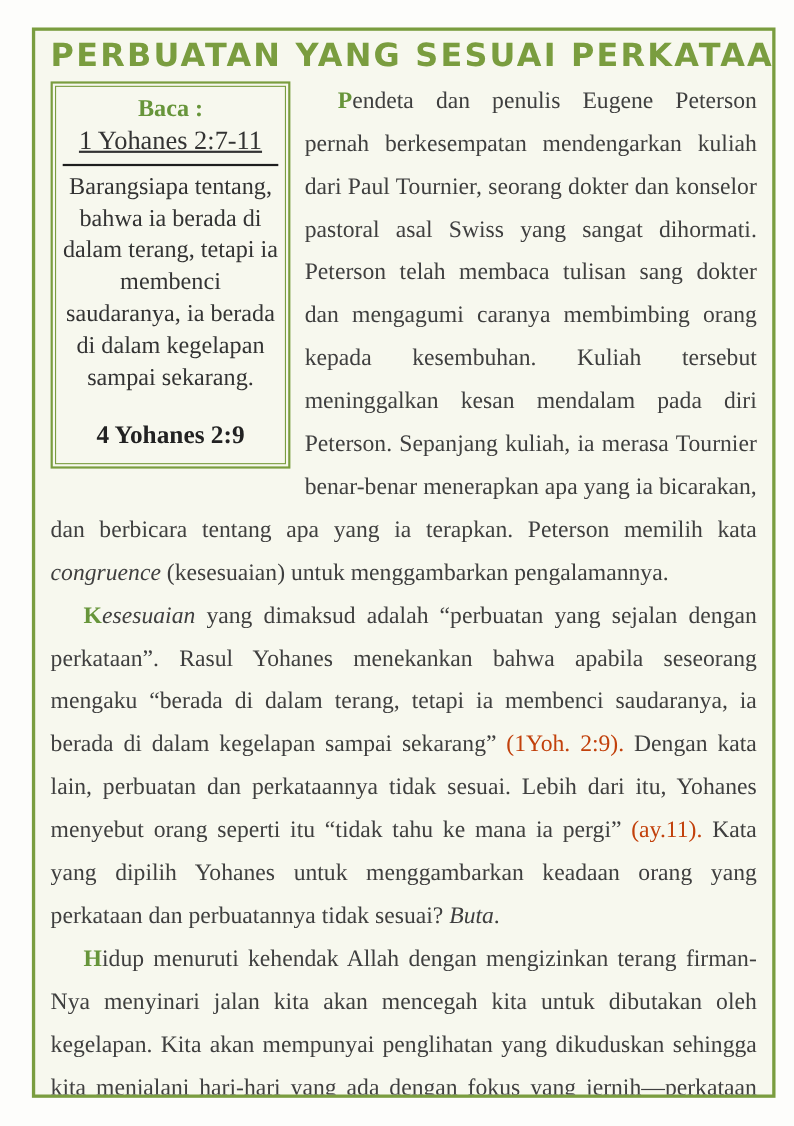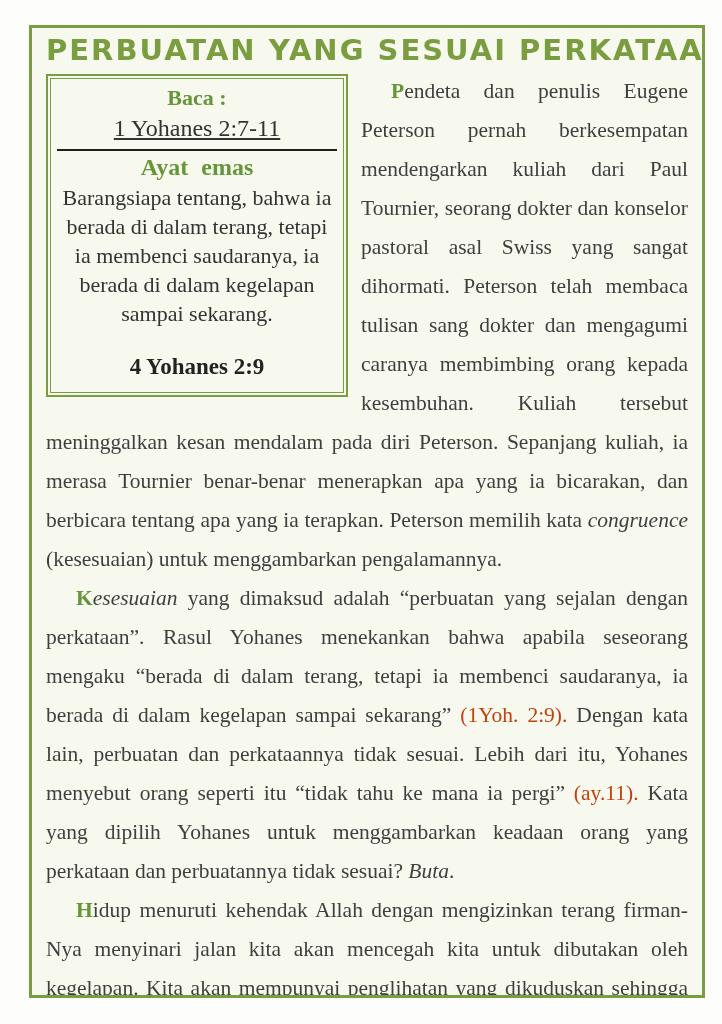--- a/index.html
+++ b/index.html
@@ -24,21 +24,21 @@
     font-family: "DejaVu Sans", sans-serif;
     font-weight: bold;
     font-size: 29px;
     letter-spacing: 2px;
     color: #7a9d3f;
     white-space: nowrap;
   }
   
   .verse-box {
     float: left;
-    width: 302px;
+    width: 218px;
     margin: 2px 13px 6px 0;
     border: 2px solid #7a9d3f;
   }
   .verse-box-inner {
     border: 1px solid #7a9d3f;
     margin: 2px;
     padding: 6px 6px 12px 6px;
     text-align: center;
   }
   .read-label {
@@ -115,21 +115,20 @@
 
 <div class="page">
 
   <h1 class="page-title">PERBUATAN YANG SESUAI PERKATAAN</h1>
 
   <aside class="verse-box">
     <div class="verse-box-inner">
       <div class="read-label">Baca :</div>
       <div class="read-reference">1 Yohanes 2:7-11</div>
       <div class="box-rule"></div>
-      <div class="golden-verse-label">Ayat emas</div>
       <div class="golden-verse-text">Barangsiapa tentang, bahwa ia berada di dalam terang, tetapi ia membenci saudaranya, ia berada di dalam kegelapan sampai sekarang.</div>
       <div class="golden-verse-reference">4 Yohanes 2:9</div>
     </div>
   </aside>
 
   <p class="para"><span class="lead-cap">P</span><span>endeta dan penulis Eugene Peterson pernah berkesempatan mendengarkan kuliah dari Paul Tournier, seorang dokter dan konselor pastoral asal Swiss yang sangat dihormati. Peterson telah membaca tulisan sang dokter dan mengagumi caranya membimbing orang kepada kesembuhan. Kuliah tersebut meninggalkan kesan mendalam pada diri Peterson. Sepanjang kuliah, ia merasa Tournier benar-benar menerapkan apa yang ia bicarakan, dan berbicara tentang apa yang ia terapkan. Peterson memilih kata </span><span class="italic">congruence</span><span> (kesesuaian) untuk menggambarkan pengalamannya.</span></p>
 
   <p class="para"><span class="lead-cap">K</span><span class="italic">esesuaian</span><span> yang dimaksud adalah “perbuatan yang sejalan dengan perkataan”. Rasul Yohanes menekankan bahwa apabila seseorang mengaku “berada di dalam terang, tetapi ia membenci saudaranya, ia berada di dalam kegelapan sampai sekarang” </span><span class="scripture-ref">(1Yoh. 2:9).</span><span> Dengan kata lain, perbuatan dan perkataannya tidak sesuai. Lebih dari itu, Yohanes menyebut orang seperti itu “tidak tahu ke mana ia pergi” </span><span class="scripture-ref">(ay.11).</span><span> Kata yang dipilih Yohanes untuk menggambarkan keadaan orang yang perkataan dan perbuatannya tidak sesuai? </span><span class="italic">Buta</span><span>.</span></p>
 
   <p class="para"><span class="lead-cap">H</span><span>idup menuruti kehendak Allah dengan mengizinkan terang firman-Nya menyinari jalan kita akan mencegah kita untuk dibutakan oleh kegelapan. Kita akan mempunyai penglihatan yang dikuduskan sehingga kita menjalani hari-hari yang ada dengan fokus yang jernih—perkataan dan perbuatan kita menjadi sejalan. Ketika orang lain memperhatikan hidup kita, mereka akan melihat bahwa kita tahu dengan jelas Siapa yang kita ikuti.</span></p>

